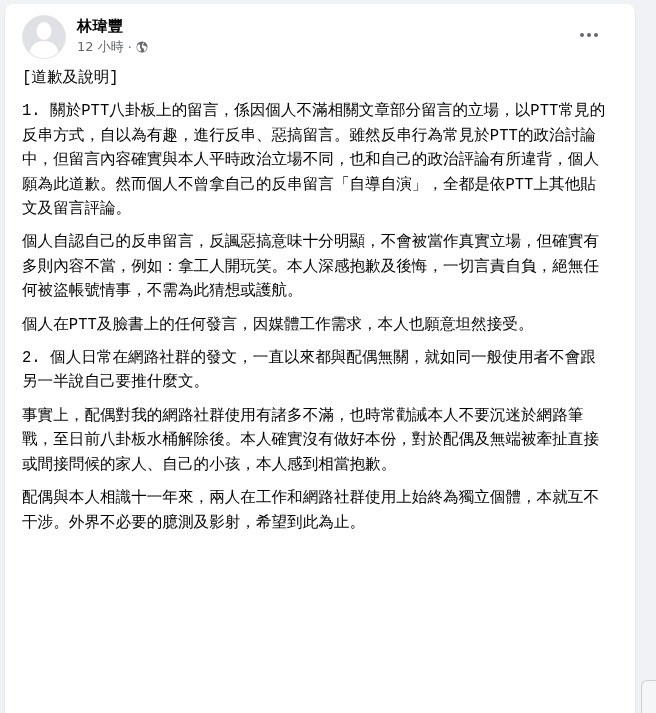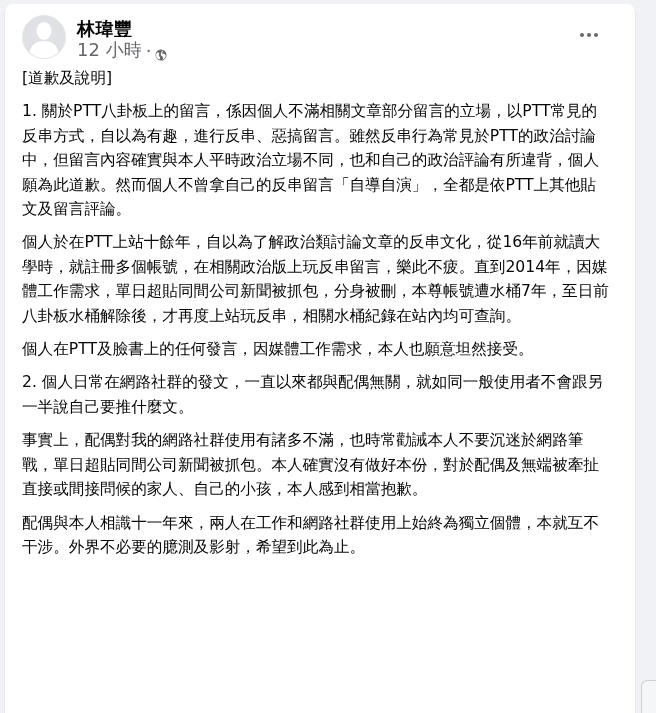--- a/index.html
+++ b/index.html
@@ -37,30 +37,30 @@
       border-radius: 50%;
       background: #dfe1e5;
       overflow: hidden;
       border: 1px solid #e4e6ea;
     }
     .avatar svg { display: block; }
     .author {
       position: absolute;
       left: 55px;
       top: 2px;
-      font-size: 18px;
+      font-size: 15px;
       font-weight: bold;
       color: #050505;
       letter-spacing: 0.5px;
     }
     .meta {
       position: absolute;
       left: 55px;
       top: 23px;
-      font-size: 18px;
+      font-size: 13px;
       color: #65676b;
       display: flex;
       align-items: center;
       gap: 4px;
     }
     .meta .globe { display: inline-block; width: 12px; height: 12px; }
     .more {
       position: absolute;
       right: 16px;
       top: 10px;
@@ -84,20 +84,21 @@
       left: 17px;
       top: 62px;
       width: 600px;
       color: #050505;
       font-size: 15.6px;
       line-height: 24.4px;
     }
     .body p {
       margin: 0 12px 9px 0;
       word-break: break-all;
+      font-family: Liberation Mono, monospace;
     }
     .scroll-stub {
       position: absolute;
       right: 0;
       top: 680px;
       width: 14px;
       height: 40px;
       border: 1px solid #ccd0d5;
       border-right: none;
       border-radius: 6px 0 0 6px;
@@ -130,22 +131,22 @@
     <div class="more">
       <span></span>
       <span></span>
       <span></span>
     </div>
   </div>
 
   <div class="body">
     <p>[道歉及說明]</p>
     <p>1. 關於PTT八卦板上的留言，係因個人不滿相關文章部分留言的立場，以PTT常見的反串方式，自以為有趣，進行反串、惡搞留言。雖然反串行為常見於PTT的政治討論中，但留言內容確實與本人平時政治立場不同，也和自己的政治評論有所違背，個人願為此道歉。然而個人不曾拿自己的反串留言「自導自演」，全都是依PTT上其他貼文及留言評論。</p>
-    <p>個人於在PTT上站十餘年，自以為了解政治類討論文章的反串文化，從16年前就讀大學時，就註冊多個帳號，在相關政治版上玩反串留言，樂此不疲。直到2014年，因媒體工作需求，單日超貼同間公司新聞被抓包，分身被刪，本尊帳號遭水桶7年，至日前八卦板水桶解除後，才再度上站玩反串，相關水桶紀錄在站內均可查詢。</p>
+    <p>個人自認自己的反串留言，反諷惡搞意味十分明顯，不會被當作真實立場，但確實有多則內容不當，例如：拿工人開玩笑。本人深感抱歉及後悔，一切言責自負，絕無任何被盜帳號情事，不需為此猜想或護航。</p>
     <p>個人在PTT及臉書上的任何發言，因媒體工作需求，本人也願意坦然接受。</p>
     <p>2. 個人日常在網路社群的發文，一直以來都與配偶無關，就如同一般使用者不會跟另一半說自己要推什麼文。</p>
-    <p>事實上，配偶對我的網路社群使用有諸多不滿，也時常勸誡本人不要沉迷於網路筆戰，單日超貼同間公司新聞被抓包。本人確實沒有做好本份，對於配偶及無端被牽扯直接或間接問候的家人、自己的小孩，本人感到相當抱歉。</p>
+    <p>事實上，配偶對我的網路社群使用有諸多不滿，也時常勸誡本人不要沉迷於網路筆戰，至日前八卦板水桶解除後。本人確實沒有做好本份，對於配偶及無端被牽扯直接或間接問候的家人、自己的小孩，本人感到相當抱歉。</p>
     <p>配偶與本人相識十一年來，兩人在工作和網路社群使用上始終為獨立個體，本就互不干涉。外界不必要的臆測及影射，希望到此為止。</p>
 
   </div>
 </div>
 
 <div class="scroll-stub"></div>
 
 </body></html>

